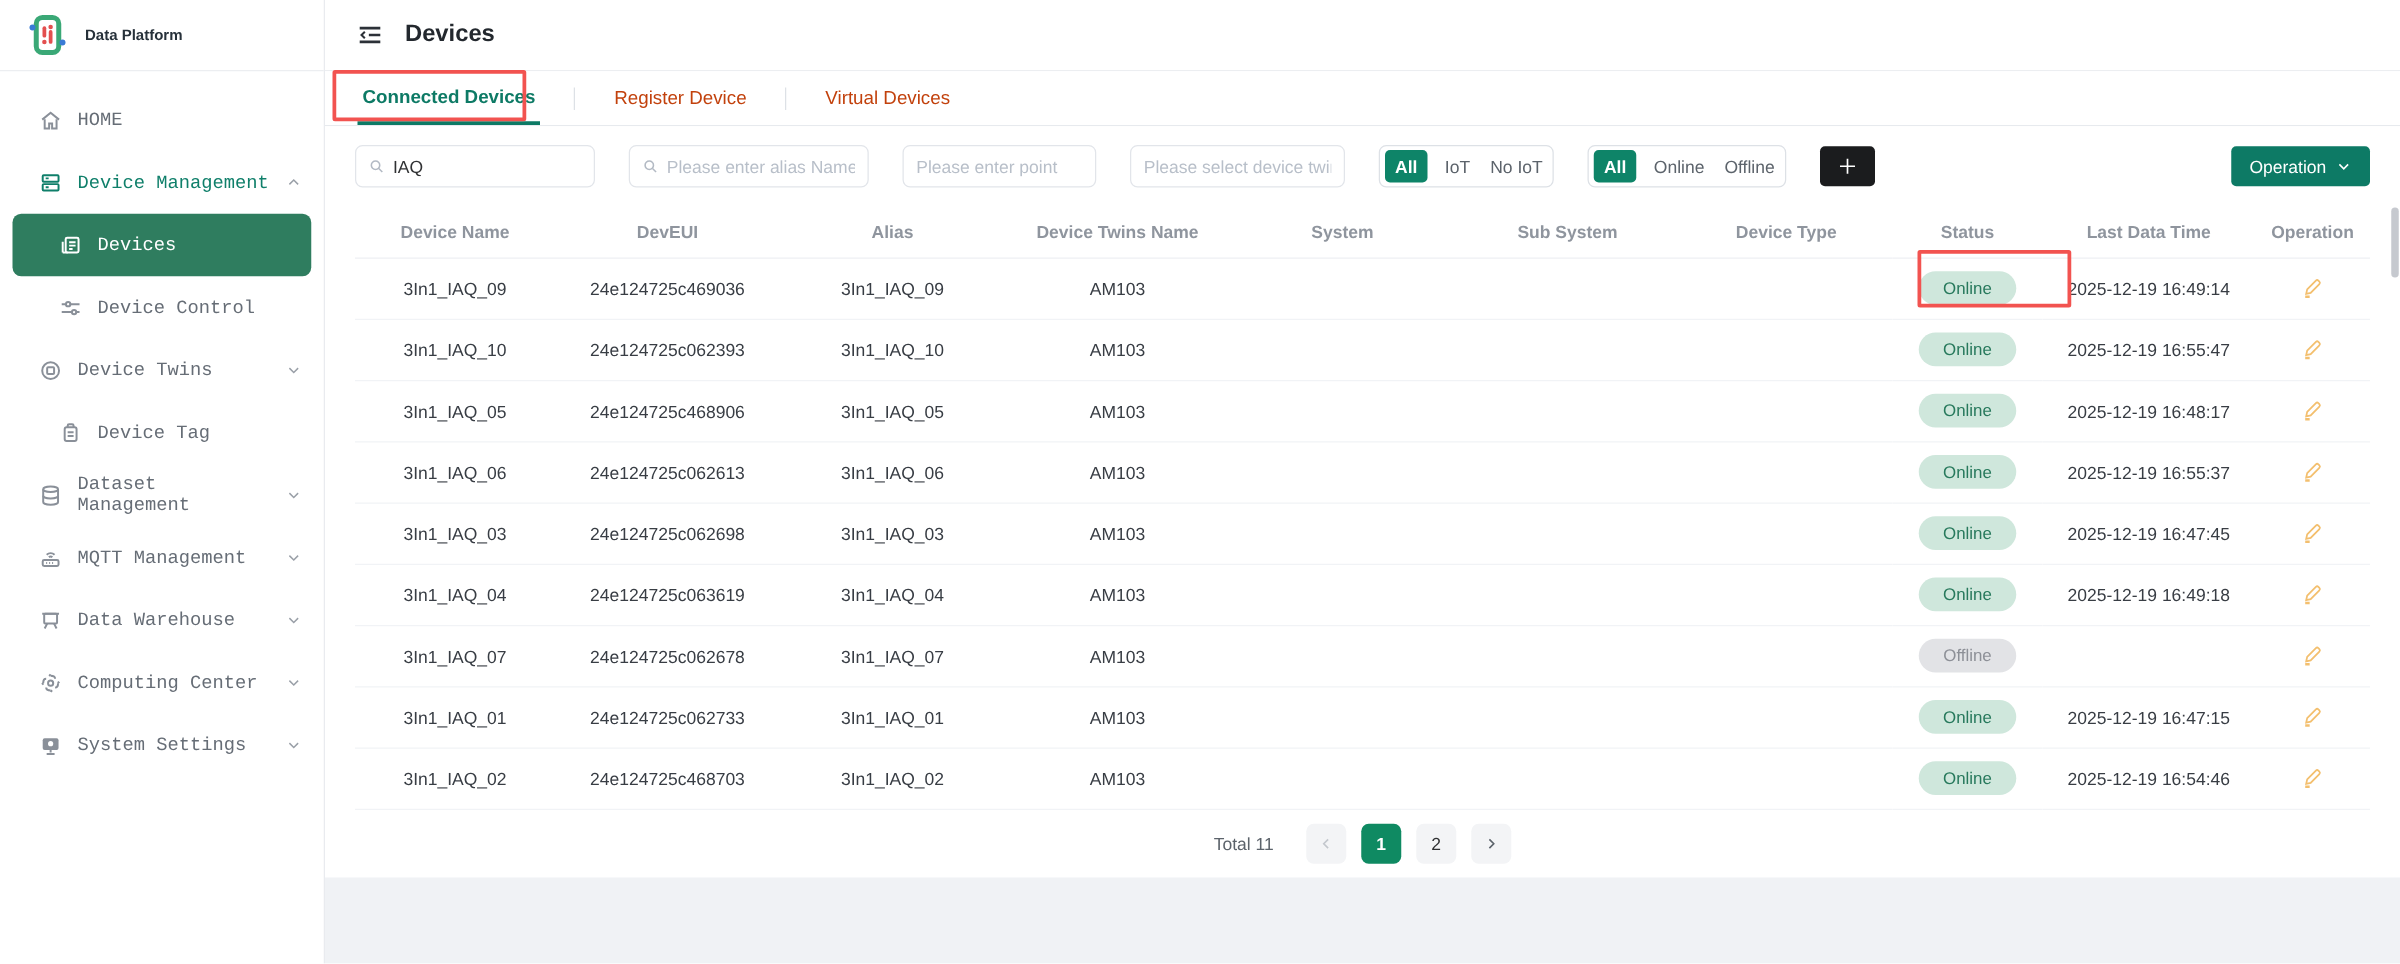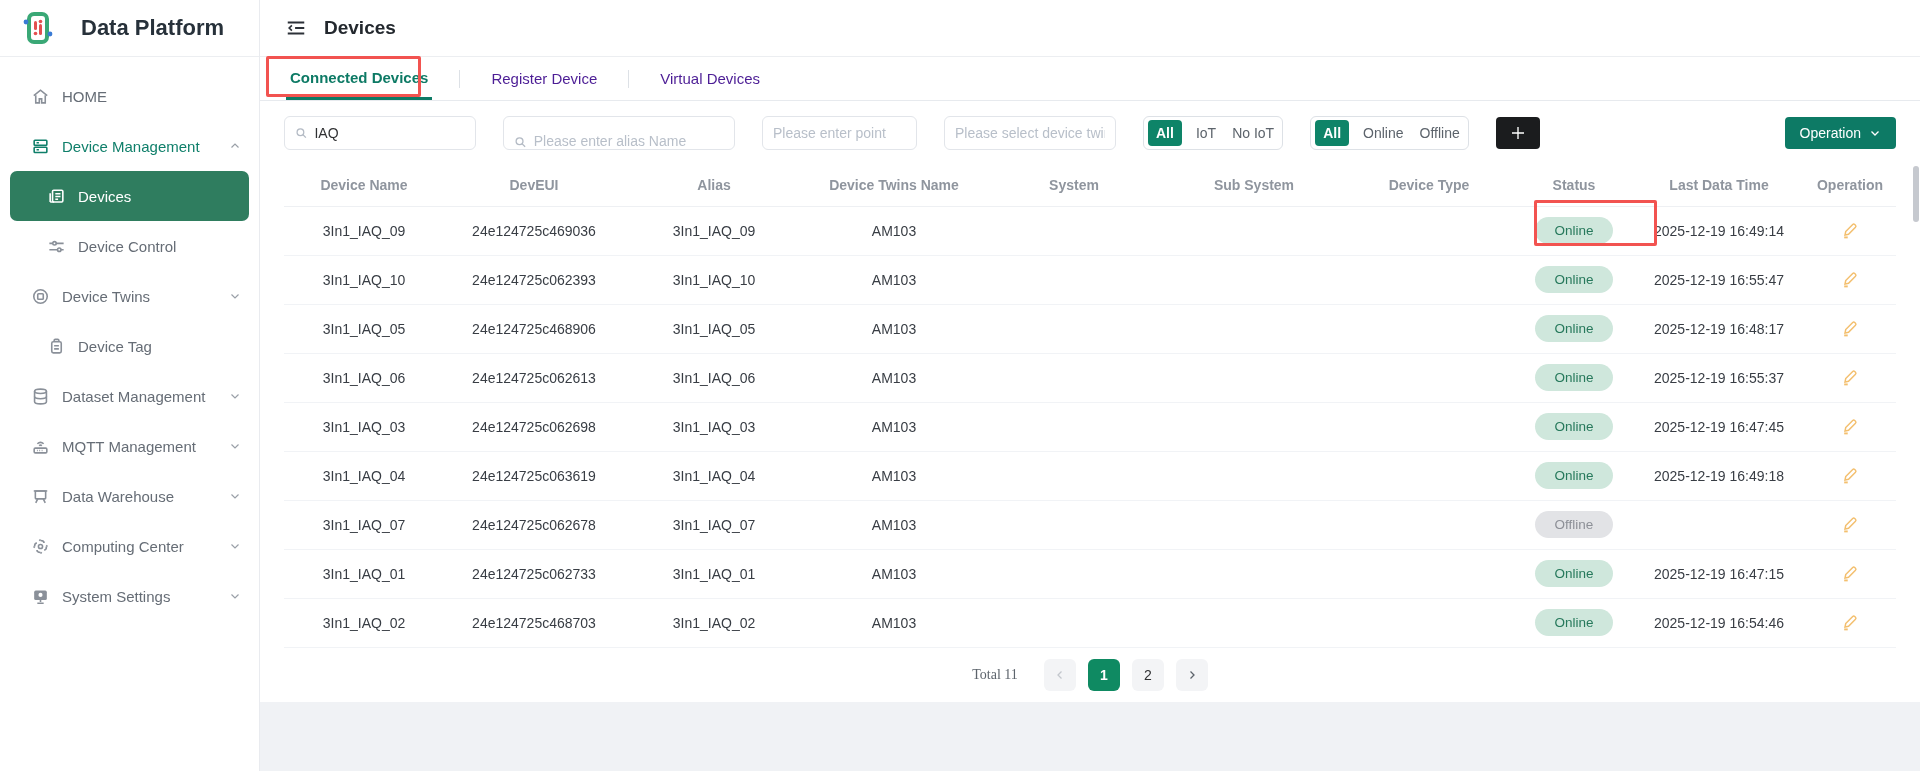--- a/index.html
+++ b/index.html
@@ -3,67 +3,67 @@
 <meta charset="utf-8">
 <style>
   * { margin:0; padding:0; box-sizing:border-box; }
   html,body { width:1920px; height:771px; font-family:"Liberation Sans", sans-serif; background:#fff; }
   .page { position:relative; width:1920px; height:771px; display:flex; overflow:hidden; background:#fff; }
 
   
   .sidebar { width:260px; height:771px; background:#fff; border-right:1px solid #e9ebef; flex:0 0 260px; display:flex; flex-direction:column; }
   .logo-row { height:57px; display:flex; align-items:center; gap:12px; padding-left:20px; border-bottom:1px solid #eceef1; }
   .logo-box { width:36px; height:36px; }
-  .app-title { font-size:22px; font-weight:bold; color:#27313a;margin-left:13px; }
-  .menu { padding-top:14px; }
+  .app-title { font-size:12px; font-weight:bold; color:#27313a; }
+  .menu { padding-top:14px;font-family:Liberation Mono, monospace; }
   .menu-item { height:50px; display:flex; align-items:center; gap:12px; padding-left:30px; padding-right:18px; color:#666d76; font-size:15px; cursor:pointer; position:relative; }
   .menu-item .mi-icon { width:20px; height:20px; flex:0 0 20px; color:#8a9099; display:flex; align-items:center; justify-content:center; }
   .menu-item.teal { color:#0f7f6a; }
   .menu-item.teal .mi-icon { color:#0f7f6a; }
   .menu-item.sub { padding-left:46px; }
   .menu-item.active-pill { background:#2f7d5f; color:#fff; border-radius:7px; margin:0 10px; padding-left:36px; height:50px; }
   .menu-item.active-pill .mi-icon { color:#fff; }
   .chev { margin-left:auto; color:#9aa0a8; display:flex; }
 
   
   .main { flex:1; display:flex; flex-direction:column; background:#fff; position:relative; }
   .topbar { height:57px; border-bottom:1px solid #eceef1; display:flex; align-items:center; gap:16px; padding-left:24px; background:#fff; }
   .page-title { font-size:19px; font-weight:bold; color:#23282e; }
   .collapse-btn { width:24px; height:24px; cursor:pointer; display:flex; align-items:center; justify-content:center; color:#2c3138; }
 
   .tabs-row { height:44px; border-bottom:1px solid #e7eaee; display:flex; align-items:stretch; padding-left:26px; background:#fff; }
-  .tab { display:flex; align-items:center; font-size:15px; color:#4c1d95; padding:0 4px; cursor:pointer; position:relative; }
+  .tab { display:flex; align-items:center; font-size:15px; color:#c2410c; padding:0 4px; cursor:pointer; position:relative; }
   .tab.active { color:#0d7a65; font-weight:bold; border-bottom:3px solid #0d7a65; }
   .tab-sep { width:1px; background:#dde1e6; height:18px; align-self:center; margin:0 27px; }
 
   .filter-row { height:63px; display:flex; align-items:center; gap:27px; padding:0 24px; background:#fff; }
   .f-input { height:34px; border:1px solid #e2e5ea; border-radius:6px; background:#fff; display:flex; align-items:center; gap:7px; padding:0 10px; }
   .f-input input { border:none; outline:none; font-size:14px; color:#303133; width:100%; background:transparent; font-family:"Liberation Sans", sans-serif; }
   .f-input input::placeholder { color:#b8bfc9; }
-  .w1{width:192px;} .w2{width:232px;align-items:flex-end;} .w3{width:155px;} .w4{width:172px;}
+  .w1{width:192px;} .w2{width:192px;} .w3{width:155px;} .w4{width:172px;}
   .seg { height:34px; border:1px solid #dde1e6; border-radius:6px; display:flex; align-items:center; gap:12px; padding:0 6px 0 4px; background:#fff; }
   .seg .opt { font-size:14px; color:#5c636b; cursor:pointer; padding:0 2px; }
   .seg .opt.sel { background:#0e8468; color:#fff; border-radius:4px; padding:5px 8px; font-weight:bold; }
   .add-btn { width:44px; height:32px; background:#1b1c1e; border-radius:4px; color:#fff; display:flex; align-items:center; justify-content:center; cursor:pointer; }
   .spacer { flex:1; }
   .op-btn { height:32px; background:#0d7a65; color:#fff; border:none; border-radius:4px; font-size:14px; padding:0 15px; display:flex; align-items:center; gap:8px; cursor:pointer; font-family:"Liberation Sans", sans-serif; }
 
   
   .table-wrap { padding:0 24px; }
   table { width:100%; border-collapse:collapse; table-layout:fixed; }
   thead th { height:42px; font-size:14px; font-weight:bold; color:#8f959e; text-align:center; border-bottom:1px solid #eef0f3; background:#fff; }
   tbody td { height:49px; font-size:14px; color:#383d44; text-align:center; border-bottom:1px solid #f1f3f6; background:#fff; }
   .badge { display:inline-block; min-width:78px; padding:6px 0; border-radius:14px; font-size:13.5px; }
   .badge.online { background:#cfe7dc; color:#27795c; }
   .badge.offline { background:#e2e3e6; color:#8d9097; }
   .edit-ic { cursor:pointer; display:inline-flex; }
 
   
   .pager { height:54px; display:flex; align-items:center; justify-content:center; gap:12px; background:#fff; }
-  .total-lbl { font-size:14px; color:#5c636b; margin-right:14px;font-family:Liberation Serif, serif; }
+  .total-lbl { font-size:14px; color:#5c636b; margin-right:14px; }
   .pg-btn { width:32px; height:32px; border-radius:6px; background:#f3f4f6; display:flex; align-items:center; justify-content:center; font-size:14px; color:#303133; cursor:pointer; border:none; font-family:"Liberation Sans", sans-serif; }
   .pg-btn.current { background:#0f8a62; color:#fff; font-weight:bold; }
   .pg-btn.disabled { color:#c3c7cd; cursor:default; }
   .footer-strip { flex:1; background:#f0f2f5; }
 
   
   .anno { position:absolute; border:3px solid #f25350; border-radius:2px; z-index:60; pointer-events:none; }
   .anno-tab { left:266px; top:56px; width:155px; height:41px; }
   .anno-status { left:1534px; top:200px; width:123px; height:46px; }
 

